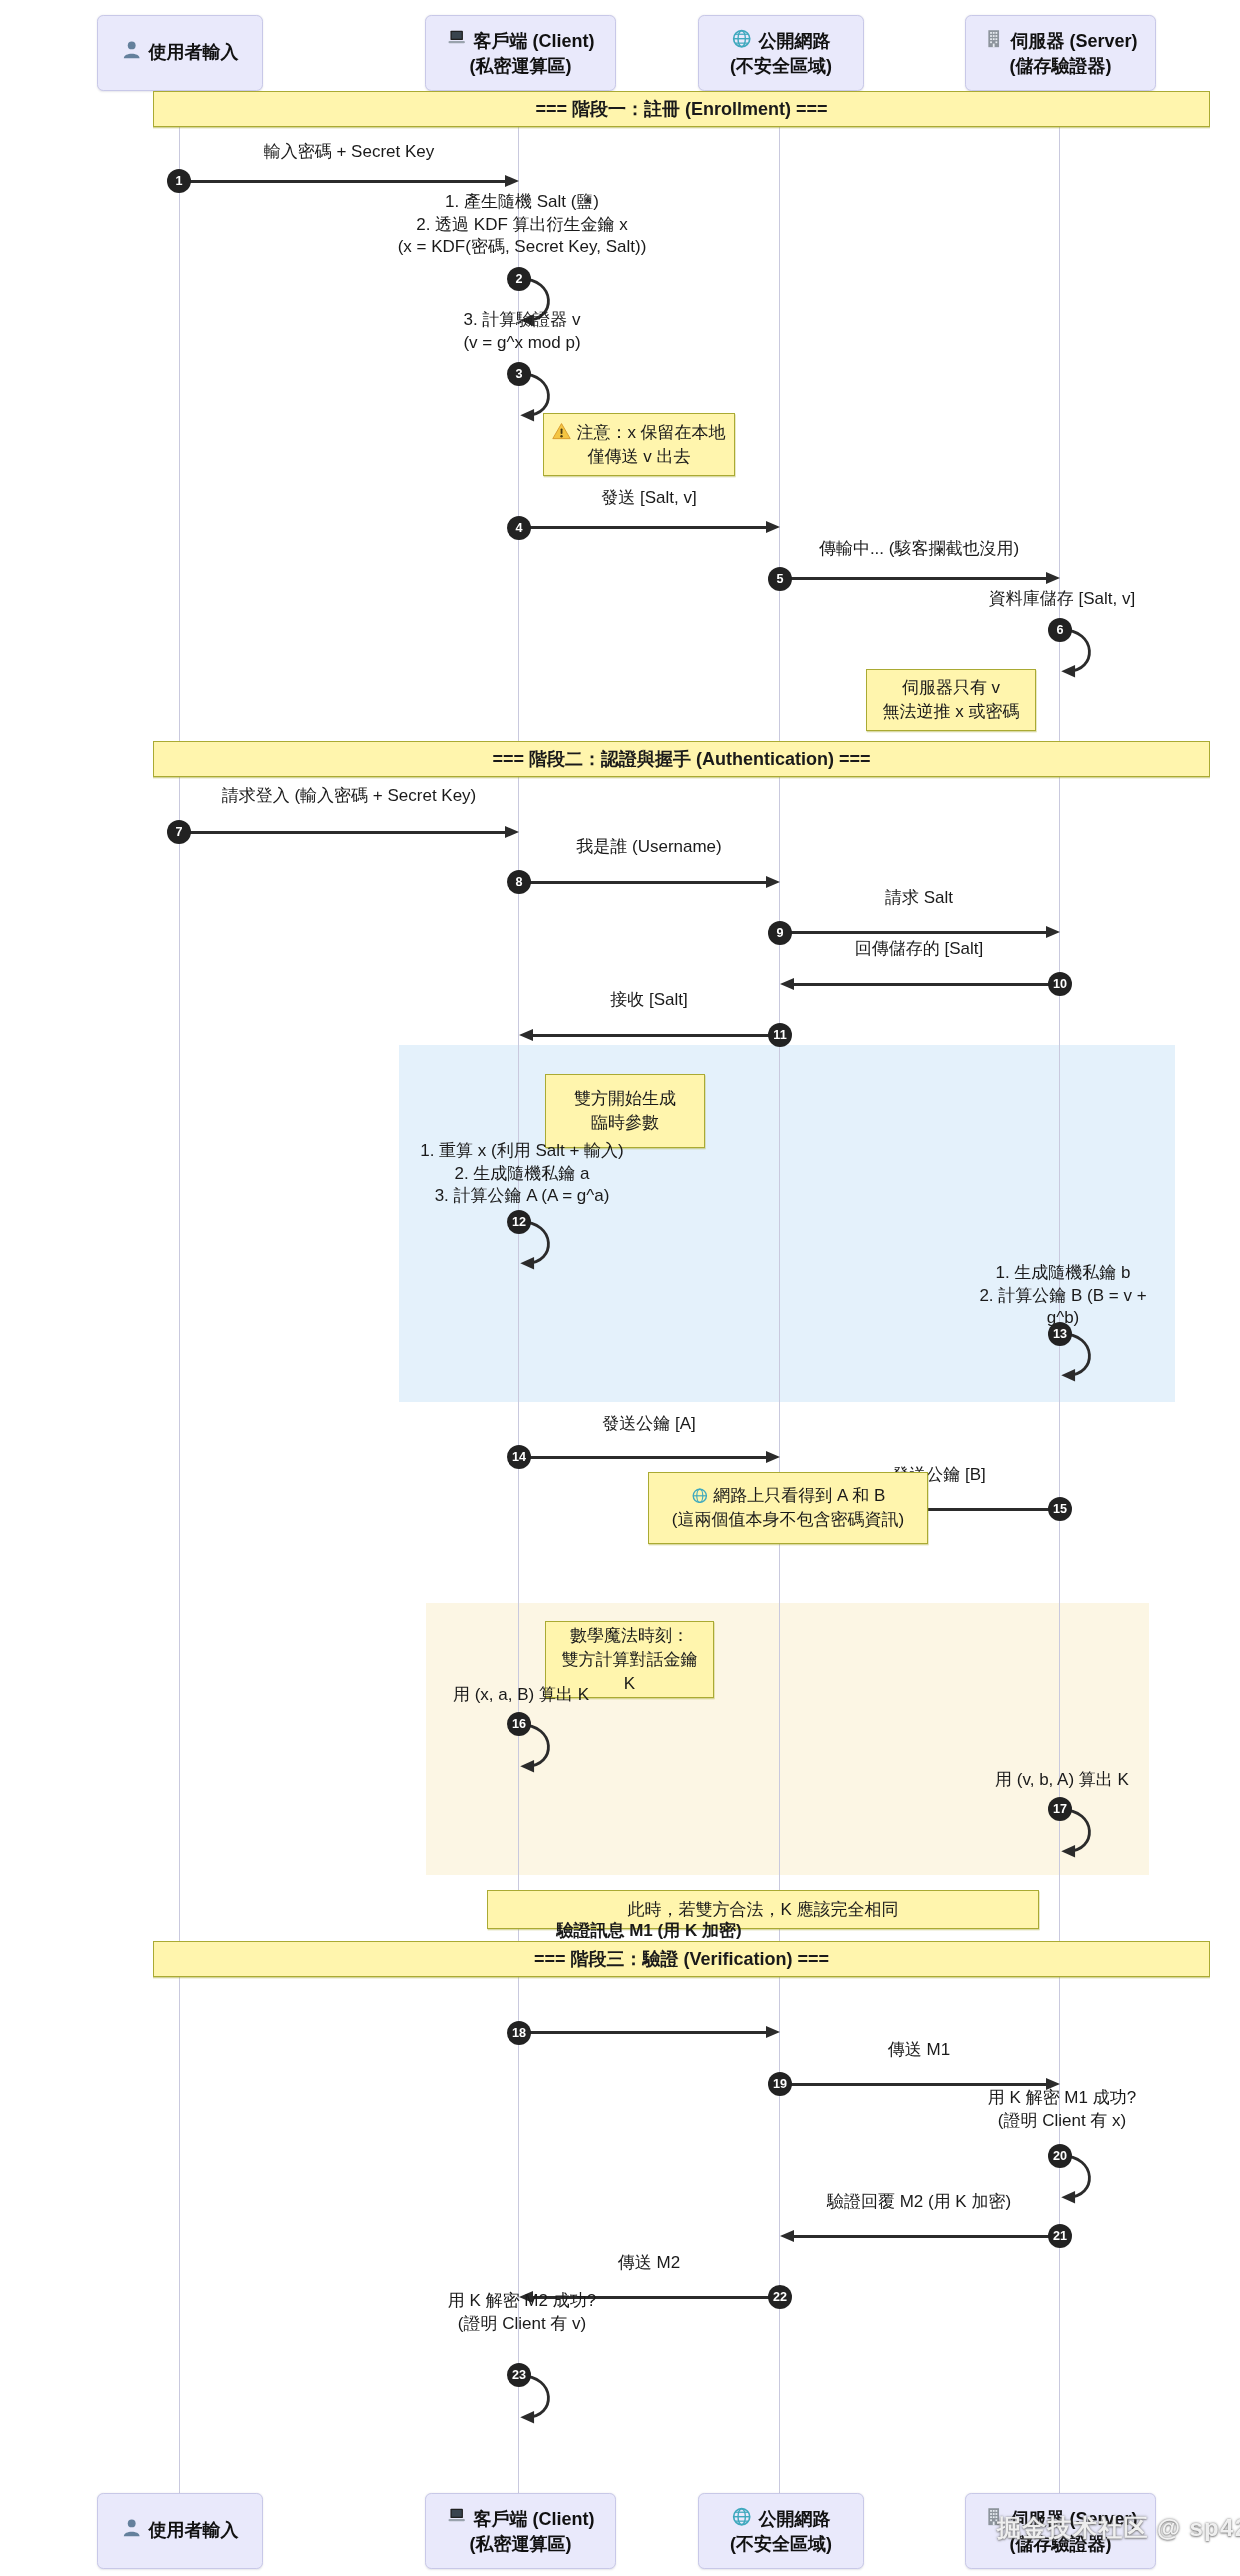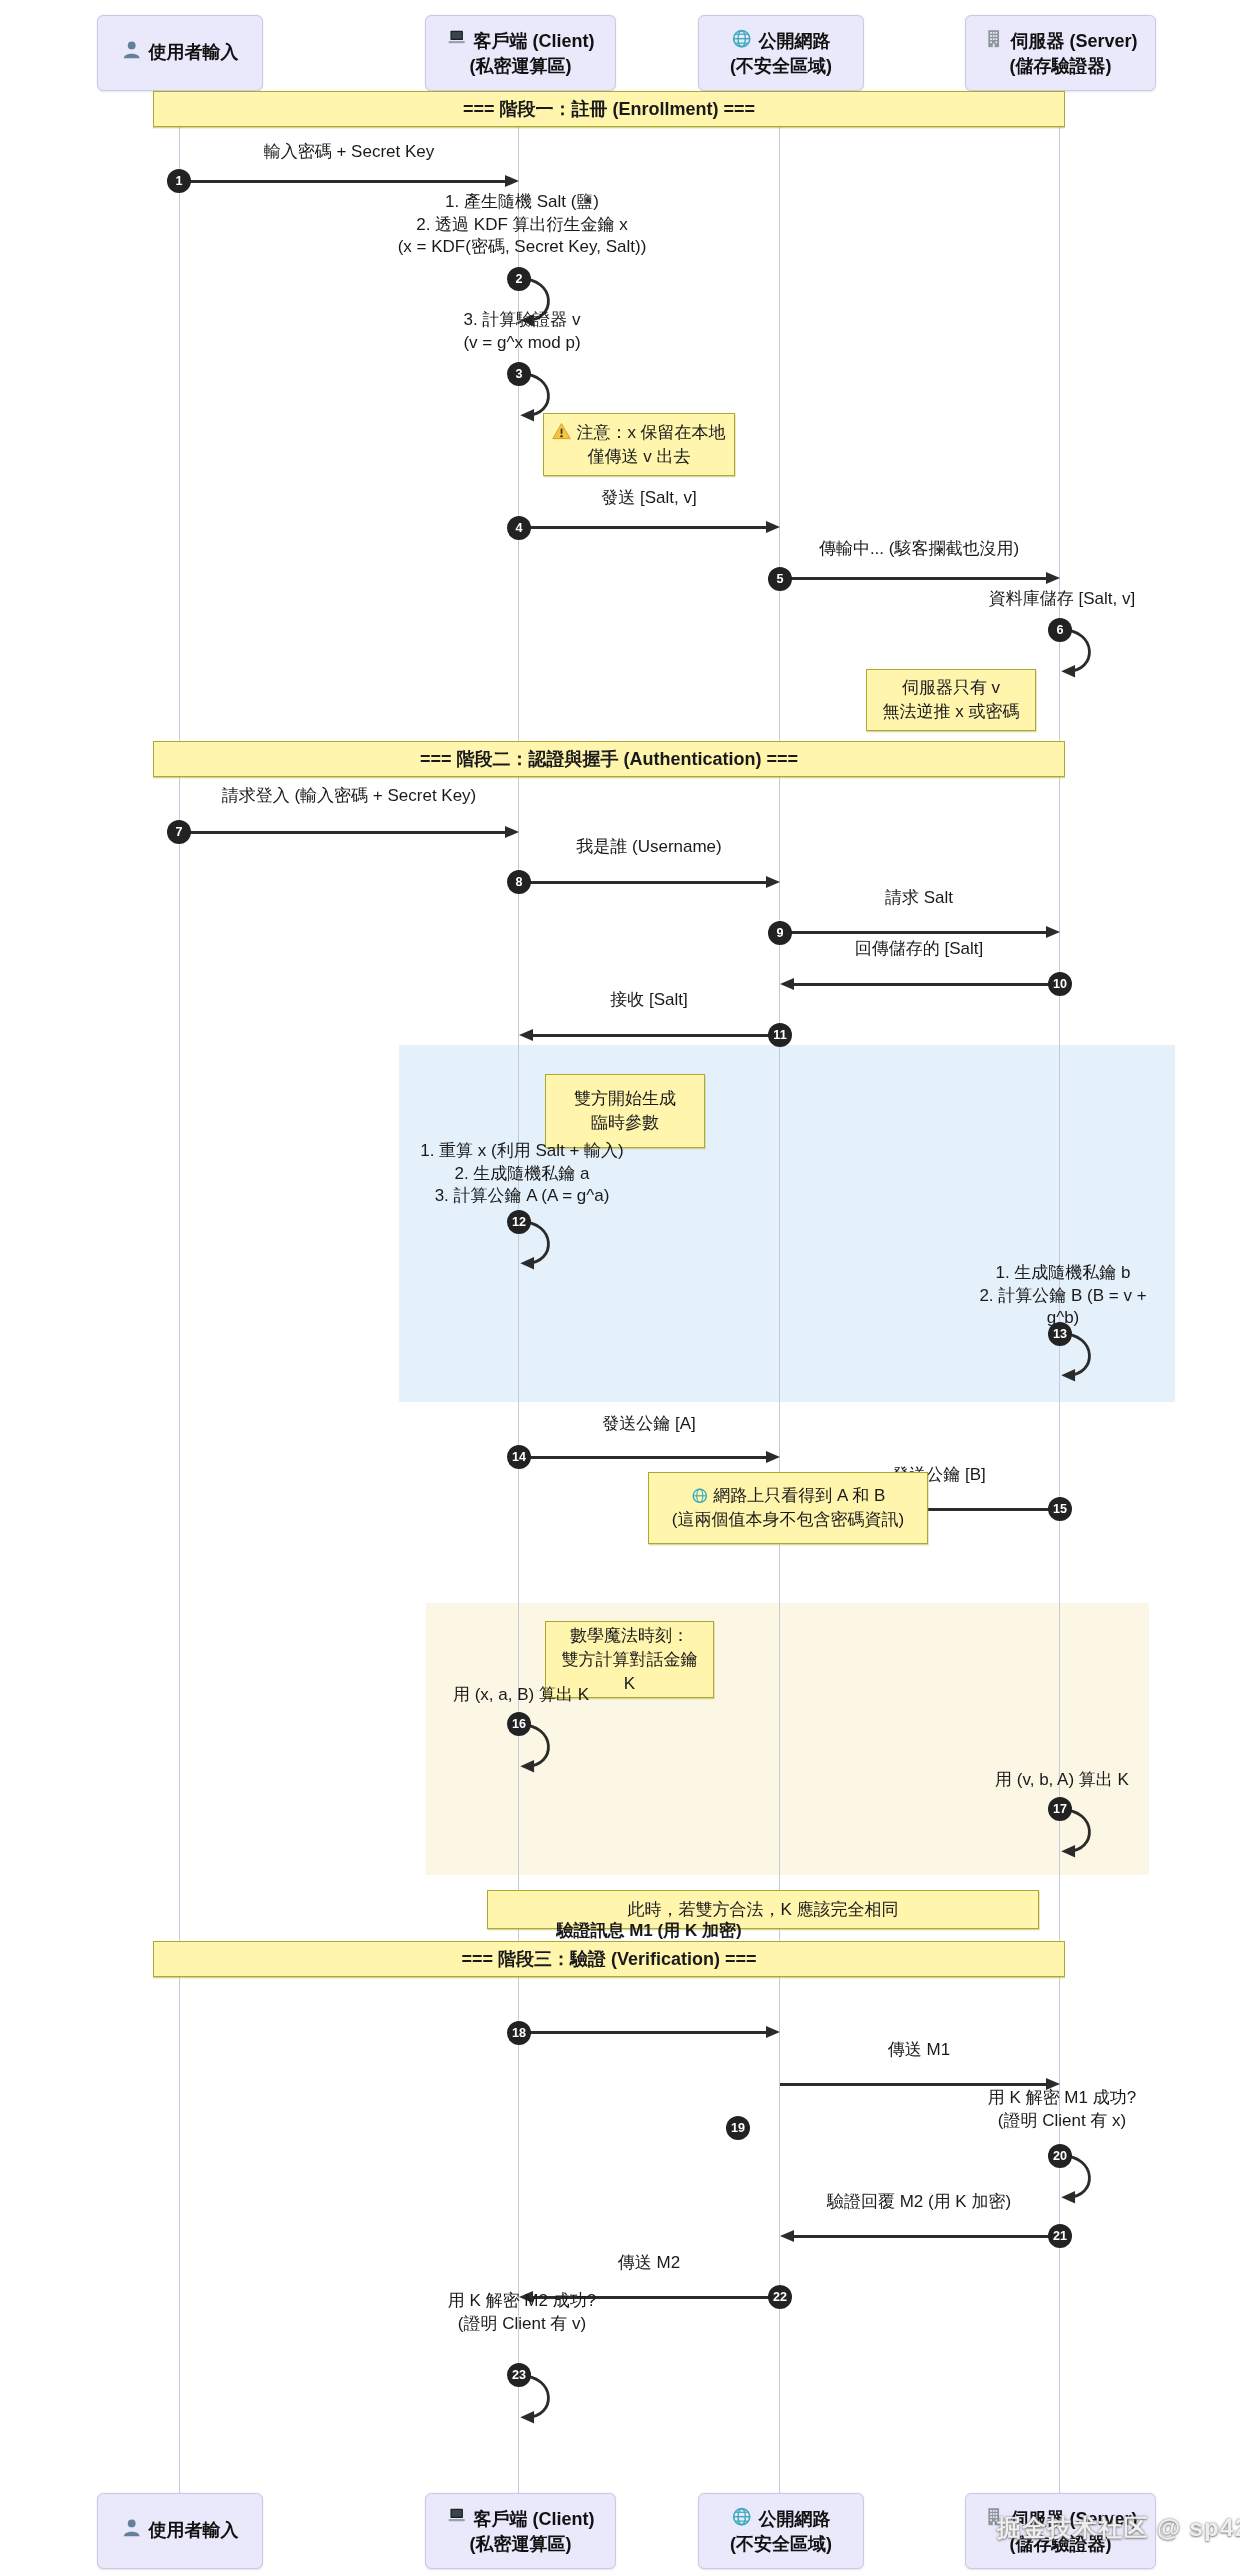--- a/index.html
+++ b/index.html
@@ -14,21 +14,21 @@
          font-family:"Liberation Sans","DejaVu Sans",sans-serif;color:var(--text);}
   .bg-rect{position:absolute;z-index:0;}
   .bg-rect.blue{background:var(--rect-blue);}
   .bg-rect.cream{background:var(--rect-cream);}
   .lifeline{position:absolute;width:1.3px;background:var(--lifeline);z-index:1;top:89px;height:2404px;}
   .actor{position:absolute;height:74px;background:var(--actor-fill);border:1.3px solid var(--actor-border);
          border-radius:6.3px;display:flex;flex-direction:column;align-items:center;justify-content:center;
          font-weight:600;font-size:18px;line-height:23px;color:#111;z-index:2;box-shadow:0 0.6px 1.9px rgba(80,80,120,.15);}
   .actor-line1{display:flex;align-items:center;gap:5.7px;white-space:nowrap;}
   .actor-line2{white-space:nowrap;}
-  .banner{position:absolute;left:153px;width:912px;height:36px;background:var(--banner-fill);
+  .banner{position:absolute;left:153px;width:1057px;height:36px;background:var(--banner-fill);
           border:1.3px solid var(--banner-border);box-sizing:border-box;display:flex;align-items:center;
           justify-content:center;font-weight:700;font-size:18px;z-index:3;box-shadow:0 1.3px 0 rgba(170,170,51,.5);}
   .note{position:absolute;background:var(--note-fill);border:1.3px solid var(--note-border);box-sizing:border-box;
         display:flex;align-items:center;justify-content:center;font-size:17px;font-weight:500;line-height:24px;
         z-index:4;box-shadow:0.6px 1.3px 0 rgba(170,170,51,.45);padding:3.8px 7.5px;}
   .note-inner{white-space:pre-line;text-align:center;}
   .note-icon svg{vertical-align:-3.8px;margin-right:5px;}
   .msg-label{position:absolute;transform:translateX(-50%);font-size:17px;font-weight:500;white-space:nowrap;
              color:var(--text);z-index:4;}
   .msg-label.multi{white-space:pre-line;text-align:center;line-height:22.6px;}
@@ -267,21 +267,21 @@
   </div>
 
   <div class="msg-label" style="left:649px;top:1919px;font-weight:bold;">驗證訊息 M1 (用 K 加密)</div>
   <div class="arrow" style="left:519px;top:2031px;width:247px;"></div>
   <div class="arrow-head right" style="left:766px;top:2026px;"></div>
   <div class="badge" style="left:519px;top:2033px;">18</div>
 
   <div class="msg-label" style="left:919px;top:2038px;">傳送 M1</div>
   <div class="arrow" style="left:780px;top:2083px;width:266px;"></div>
   <div class="arrow-head right" style="left:1046px;top:2078px;"></div>
-  <div class="badge" style="left:738px;top:2084px;margin-top:44px;">19</div>
+  <div class="badge" style="left:780px;top:2084px;">19</div>
 
   <div class="msg-label multi" style="left:1062px;top:2087px;">用 K 解密 M1 成功?
 (證明 Client 有 x)</div>
   <svg class="loop" style="left:1060px;top:2152px;" width="44" height="54" viewBox="0 0 70 86">
       <path d="M2 6 C60 6, 60 72, 12 72" fill="none" stroke="#2B2B2B" stroke-width="4.5"></path>
       <polygon points="24,62 24,82 2,72" fill="#2B2B2B"></polygon>
     </svg>
   <div class="badge" style="left:1060px;top:2156px;">20</div>
 
   <div class="msg-label" style="left:919px;top:2190px;">驗證回覆 M2 (用 K 加密)</div>

